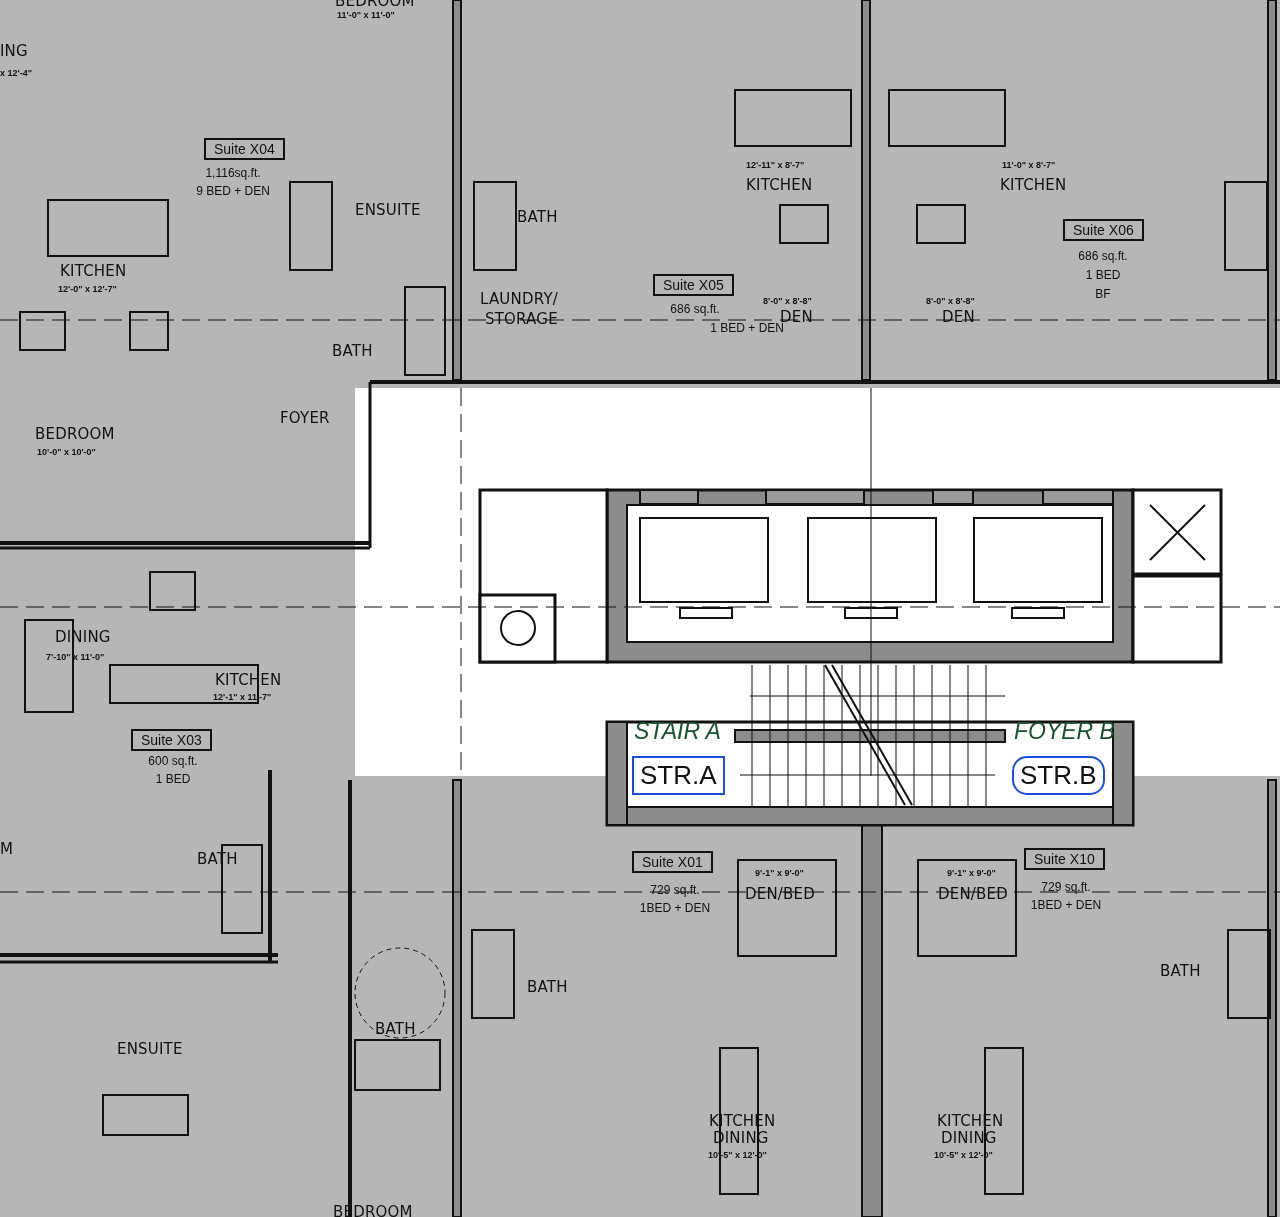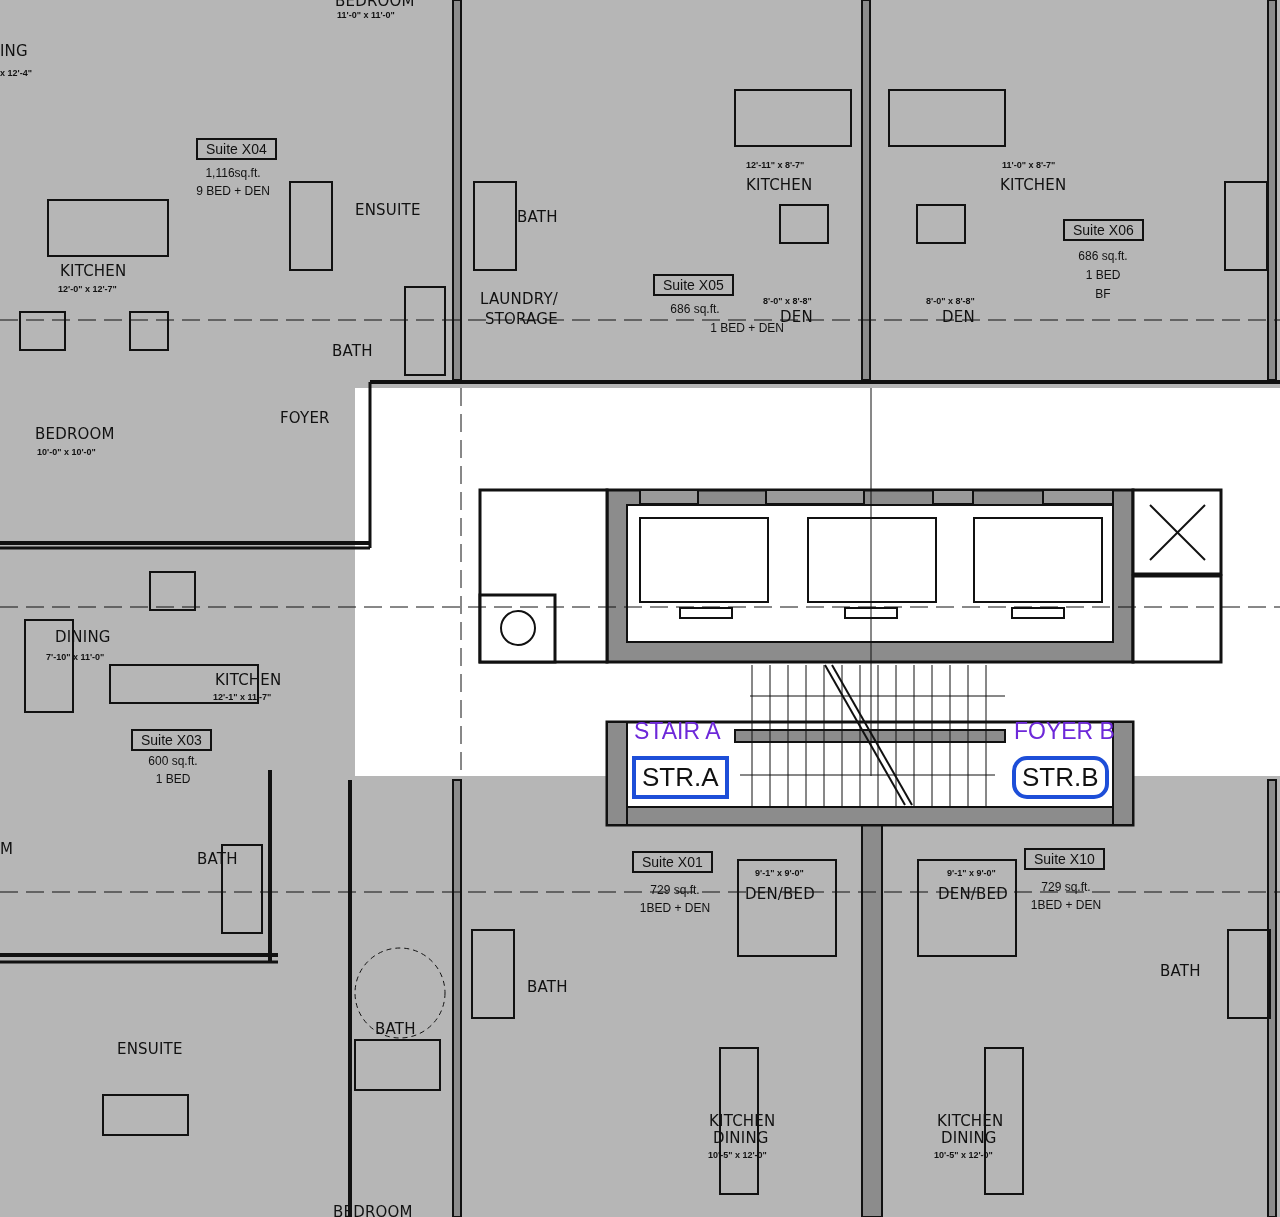--- a/index.html
+++ b/index.html
@@ -5,22 +5,22 @@
   html, body { margin:0; padding:0; }
   body { width:1280px; height:1217px; background:#b6b6b6; position:relative; overflow:hidden;
          font-family:"Liberation Sans", sans-serif; color:#111; }
   .plan { position:absolute; left:0; top:0; width:1280px; height:1217px; }
   svg.lines { position:absolute; left:0; top:0; }
   .lbl { position:absolute; font-family:"DejaVu Sans", sans-serif; font-size:15px; color:#111; white-space:nowrap; letter-spacing:0.2px; }
   .dim { position:absolute; font-family:"Liberation Sans", sans-serif; font-size:9px; font-weight:bold; color:#111; white-space:nowrap; }
   .suite-tag { position:absolute; border:2px solid #111; padding:1px 8px; font-size:14px; background:#b6b6b6; white-space:nowrap; }
   .suite-info { position:absolute; font-size:12px; text-align:center; line-height:18px; white-space:nowrap; }
   .core { position:absolute; left:355px; top:388px; width:925px; height:388px; background:#ffffff; }
-  .stair-lbl { position:absolute; font-family:"Liberation Sans", sans-serif; font-size:23px; color:#6d28d9; white-space:nowrap; }
-  .str-box { position:absolute; border:4px solid #1d4ed8; background:#fff; font-size:26px; padding:2px 6px; white-space:nowrap; }
+  .stair-lbl { position:absolute; font-family:"Liberation Sans", sans-serif; font-size:23px; color:#14532d; white-space:nowrap;font-style:italic; }
+  .str-box { position:absolute; border:2px solid #1d4ed8; background:#fff; font-size:26px; padding:2px 6px; white-space:nowrap; }
 </style>
 </head>
 <body>
 
 <div class="plan">
 
   <div class="core"></div>
 
   <svg class="lines" width="1280" height="1217">
     <g stroke="#111" fill="none" stroke-width="2">
@@ -169,21 +169,21 @@
   <div class="lbl" style="left:713px;top:1129px;">DINING</div>
   <div class="dim" style="left:708px;top:1150px;">10'-5"  x  12'-0"</div>
 
   <div class="dim" style="left:947px;top:868px;">9'-1"  x  9'-0"</div>
   <div class="lbl" style="left:938px;top:885px;">DEN/BED</div>
   <div class="lbl" style="left:1160px;top:962px;">BATH</div>
   <div class="lbl" style="left:937px;top:1112px;">KITCHEN</div>
   <div class="lbl" style="left:941px;top:1129px;">DINING</div>
   <div class="dim" style="left:934px;top:1150px;">10'-5"  x  12'-0"</div>
 
-  <div class="suite-tag" style="left:196px;top:138px;">Suite X04</div>
+  <div class="suite-tag" style="left:204px;top:138px;">Suite X04</div>
   <div class="suite-info" style="left:183px;top:164px;width:100px;">1,116sq.ft.</div>
   <div class="suite-info" style="left:178px;top:182px;width:110px;">9 BED + DEN</div>
 
   <div class="suite-tag" style="left:653px;top:274px;">Suite X05</div>
   <div class="suite-info" style="left:650px;top:300px;width:90px;">686 sq.ft.</div>
   <div class="suite-info" style="left:680px;top:319px;width:104px;text-align:right;">1 BED + DEN</div>
 
   <div class="suite-tag" style="left:1063px;top:219px;">Suite X06</div>
   <div class="suite-info" style="left:1068px;top:247px;width:70px;">686 sq.ft.</div>
   <div class="suite-info" style="left:1073px;top:266px;width:60px;">1 BED</div>

